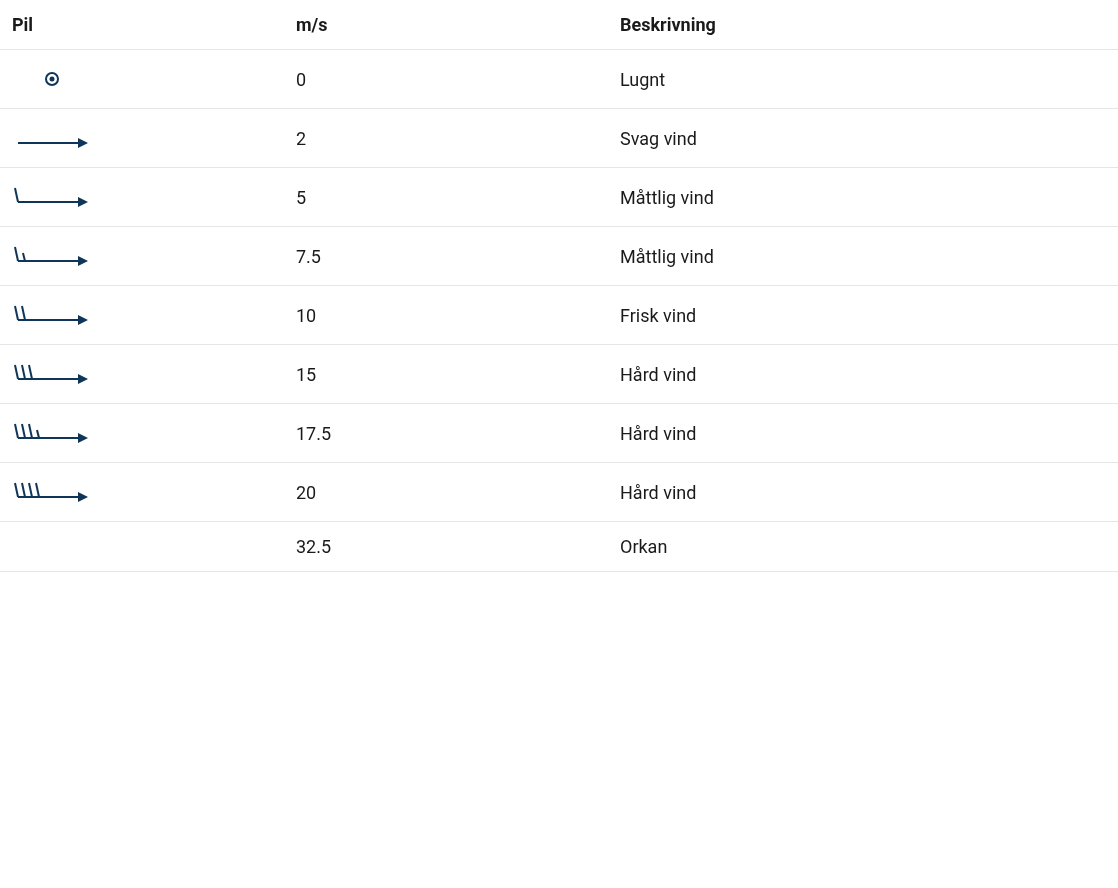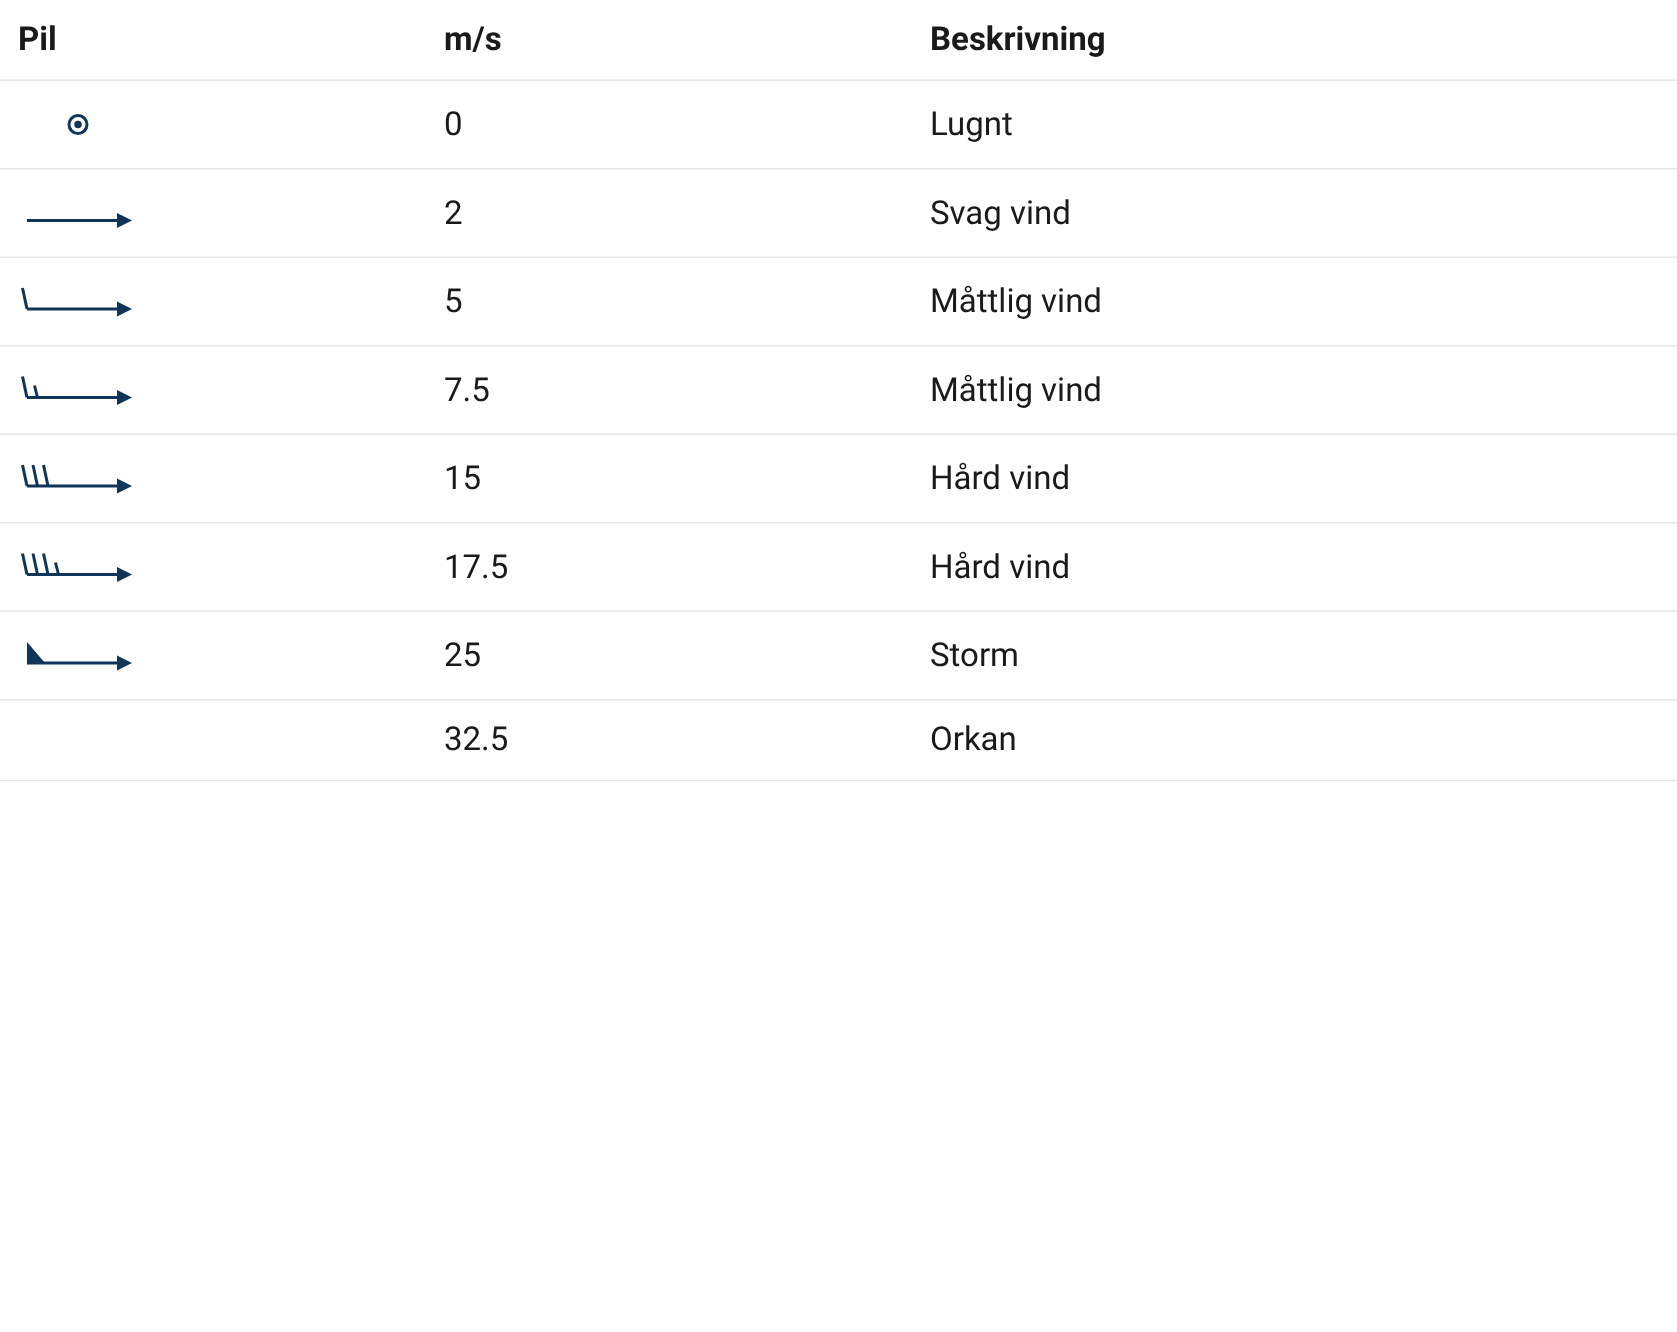--- a/index.html
+++ b/index.html
@@ -9,21 +9,21 @@
     color: #1a1a1a;
     background: #fff;
   }
   .table {
     width: 1118px;
     border-collapse: collapse;
   }
   .table th, .table td {
     text-align: left;
     padding: 14px 12px;
-    font-size: 22px;
+    font-size: 18px;
     font-weight: 400;
     border-bottom: 1px solid #e6e6e6;
     vertical-align: middle;
   }
   .table th {
     font-weight: 700;
     border-top: none;
     border-bottom: 1px solid #e6e6e6;
   }
   .col-pil  { width: 260px; }
@@ -88,20 +88,30 @@
             </svg></span></td>
         <td class="col-ms">7.5</td>
         <td class="col-desc">Måttlig vind</td>
       </tr>
       <tr>
         <td class="col-pil icon-cell"><span class="barb"><svg width="80" height="30" viewBox="0 0 80 30">
               <line x1="6" y1="20" x2="66" y2="20" class="stroke"></line>
               <polygon points="66,15 76,20 66,25" class="fill"></polygon>
               <line x1="6" y1="20" x2="3" y2="6" class="stroke"></line>
               <line x1="13" y1="20" x2="10" y2="6" class="stroke"></line>
+            </svg></span></td>
+        <td class="col-ms">10</td>
+        <td class="col-desc">Frisk vind</td>
+      </tr>
+      <tr>
+        <td class="col-pil icon-cell"><span class="barb"><svg width="80" height="30" viewBox="0 0 80 30">
+              <line x1="6" y1="20" x2="66" y2="20" class="stroke"></line>
+              <polygon points="66,15 76,20 66,25" class="fill"></polygon>
+              <line x1="6" y1="20" x2="3" y2="6" class="stroke"></line>
+              <line x1="13" y1="20" x2="10" y2="6" class="stroke"></line>
               <line x1="20" y1="20" x2="17" y2="6" class="stroke"></line>
             </svg></span></td>
         <td class="col-ms">15</td>
         <td class="col-desc">Hård vind</td>
       </tr>
       <tr>
         <td class="col-pil icon-cell"><span class="barb"><svg width="80" height="30" viewBox="0 0 80 30">
               <line x1="6" y1="20" x2="66" y2="20" class="stroke"></line>
               <polygon points="66,15 76,20 66,25" class="fill"></polygon>
               <line x1="6" y1="20" x2="3" y2="6" class="stroke"></line>
@@ -109,24 +119,27 @@
               <line x1="20" y1="20" x2="17" y2="6" class="stroke"></line>
               <line x1="27" y1="20" x2="25" y2="12" class="stroke"></line>
             </svg></span></td>
         <td class="col-ms">17.5</td>
         <td class="col-desc">Hård vind</td>
       </tr>
       <tr>
         <td class="col-pil icon-cell"><span class="barb"><svg width="80" height="30" viewBox="0 0 80 30">
               <line x1="6" y1="20" x2="66" y2="20" class="stroke"></line>
               <polygon points="66,15 76,20 66,25" class="fill"></polygon>
-              <polygon points="6,20 6,6 18,20" class="fill"></polygon>
+              <line x1="6" y1="20" x2="3" y2="6" class="stroke"></line>
+              <line x1="13" y1="20" x2="10" y2="6" class="stroke"></line>
+              <line x1="20" y1="20" x2="17" y2="6" class="stroke"></line>
+              <line x1="27" y1="20" x2="24" y2="6" class="stroke"></line>
             </svg></span></td>
-        <td class="col-ms">25</td>
-        <td class="col-desc">Storm</td>
+        <td class="col-ms">20</td>
+        <td class="col-desc">Hård vind</td>
       </tr>
       <tr>
         <td class="col-pil icon-cell"></td>
         <td class="col-ms">32.5</td>
         <td class="col-desc">Orkan</td>
       </tr>
     </tbody>
 </table>
 
 </body></html>

